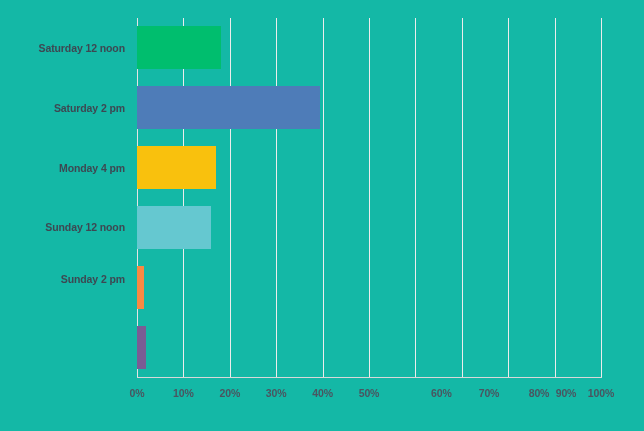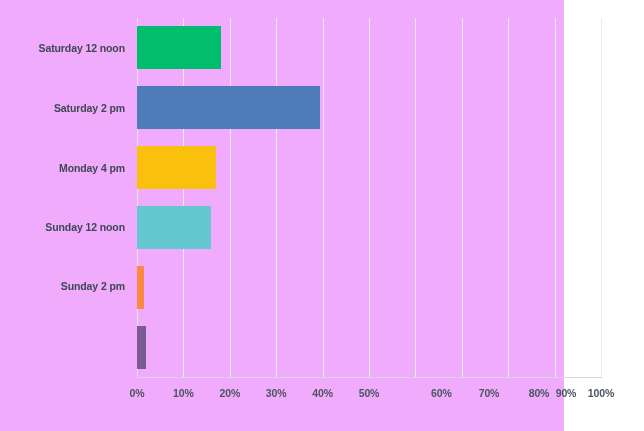--- a/index.html
+++ b/index.html
@@ -10,23 +10,23 @@
   body {
     width: 644px;
     height: 431px;
     font-family: "Liberation Sans", sans-serif;
     -webkit-font-smoothing: antialiased;
     overflow: hidden;
   }
 
   #chart-root {
     position: relative;
-    width: 564px;
+    width: 644px;
     height: 431px;
-    background: #f0abfc;
+    background: #14b8a6;
   }
 
   
   #plot-area {
     position: absolute;
     left: 137px;
     top: 18px;
     width: 464px;   
     height: 359px;  
   }
@@ -146,21 +146,21 @@
       </div>
   </div>
 
   <div id="axis-baseline"></div>
 
   <div id="labels-col">
       <div class="cat-label" style="top: 22.9167px;">Saturday 12 noon</div>
       <div class="cat-label" style="top: 82.75px;">Saturday 2 pm</div>
       <div class="cat-label" style="top: 142.583px;">Monday 4 pm</div>
       <div class="cat-label" style="top: 202.417px;">Sunday 12 noon</div>
-      <div class="cat-label" style="top: 261px;">Sunday 2 pm</div>
+      <div class="cat-label" style="top: 254px;">Sunday 2 pm</div>
     </div>
 
   <div id="tick-labels">
       <div class="tick-label" style="left: 137px;">0%</div>
       <div class="tick-label" style="left: 183.4px;">10%</div>
       <div class="tick-label" style="left: 229.8px;">20%</div>
       <div class="tick-label" style="left: 276.2px;">30%</div>
       <div class="tick-label" style="left: 322.6px;">40%</div>
       <div class="tick-label" style="left: 369px;">50%</div>
       <div class="tick-label" style="left: 415.4px; margin-left: 26px;">60%</div>

